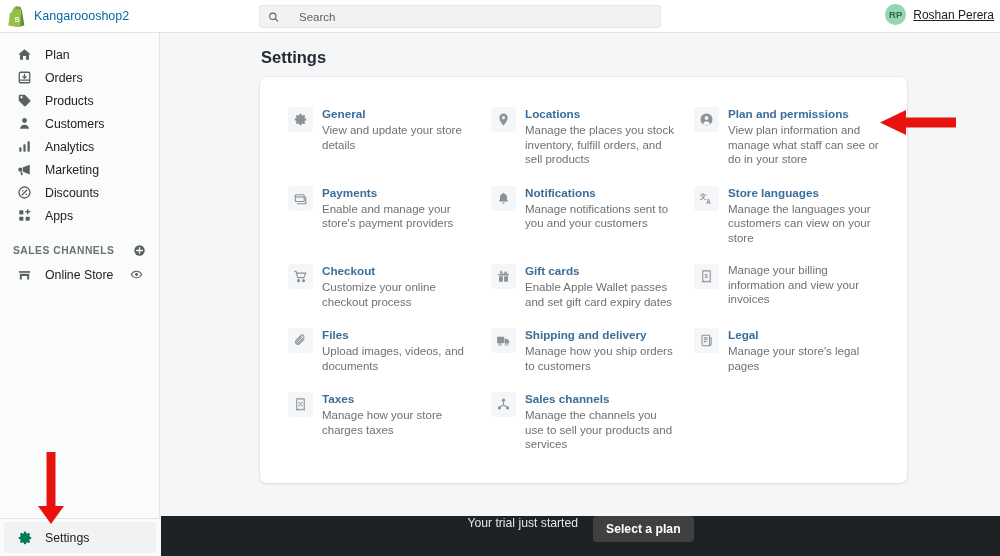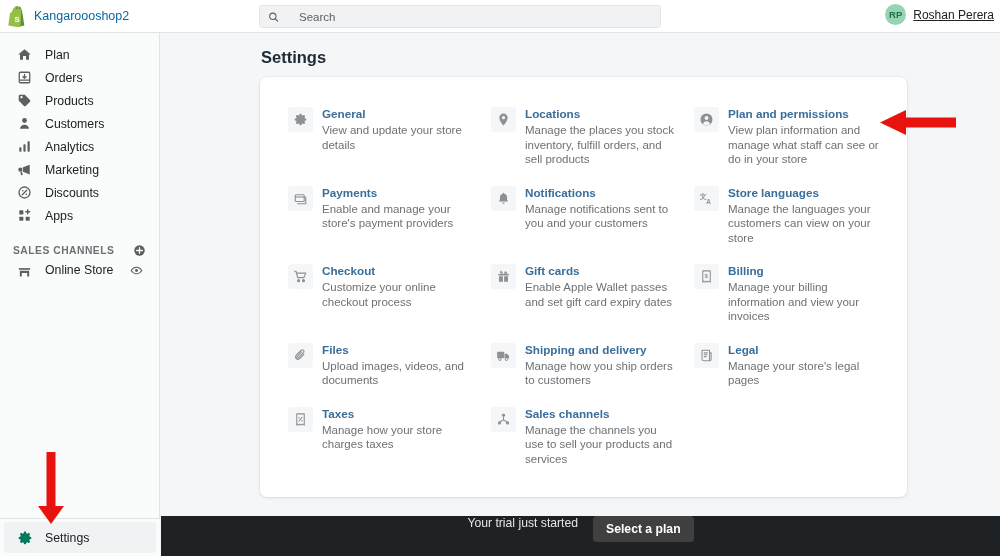--- a/index.html
+++ b/index.html
@@ -156,21 +156,21 @@
   .section-action {
     width: 14px; height: 14px;
     color: #5c5f62;
     cursor: pointer;
     display: flex;
     align-items: center;
     justify-content: center;
   }
   .channel-item {
     display: flex;
-    align-items: flex-start;
+    align-items: center;
     height: 23px;
     padding-left: 12px;
     padding-right: 12px;
     gap: 12px;
     cursor: pointer;
     margin: 0 4px;
     border-radius: 3px;
   }
   .channel-label {
     font-size: 12.3px;
@@ -594,21 +594,20 @@
         </div>
 
         <div class="setting-item">
           <span class="setting-icon">
             <svg width="15" height="15" viewBox="0 0 20 20" fill="none" stroke="currentColor" stroke-width="1.4">
               <path d="M5 2.5h10v15l-2-1.3-1.7 1.3-1.8-1.3-1.8 1.3L6 16.2l-1 1.3z" stroke-linejoin="round"></path>
               <text x="7.2" y="12.4" font-size="8" fill="currentColor" stroke="none" font-family="Liberation Sans, sans-serif" font-weight="bold">$</text>
             </svg>
           </span>
           <div class="setting-text">
-            <div class="setting-title">Billing</div>
             <div class="setting-desc">Manage your billing information and view your invoices</div>
           </div>
         </div>
 
         <div class="setting-item">
           <span class="setting-icon">
             <svg width="15" height="15" viewBox="0 0 20 20" fill="none" stroke="currentColor" stroke-width="1.5">
               <path d="M14.5 8.5l-6 6a3.2 3.2 0 01-4.5-4.5l7-7a2.2 2.2 0 013.1 3.1l-7 7a1.1 1.1 0 01-1.6-1.6l6.2-6.2" stroke-linecap="round" stroke-linejoin="round"></path>
             </svg>
           </span>

